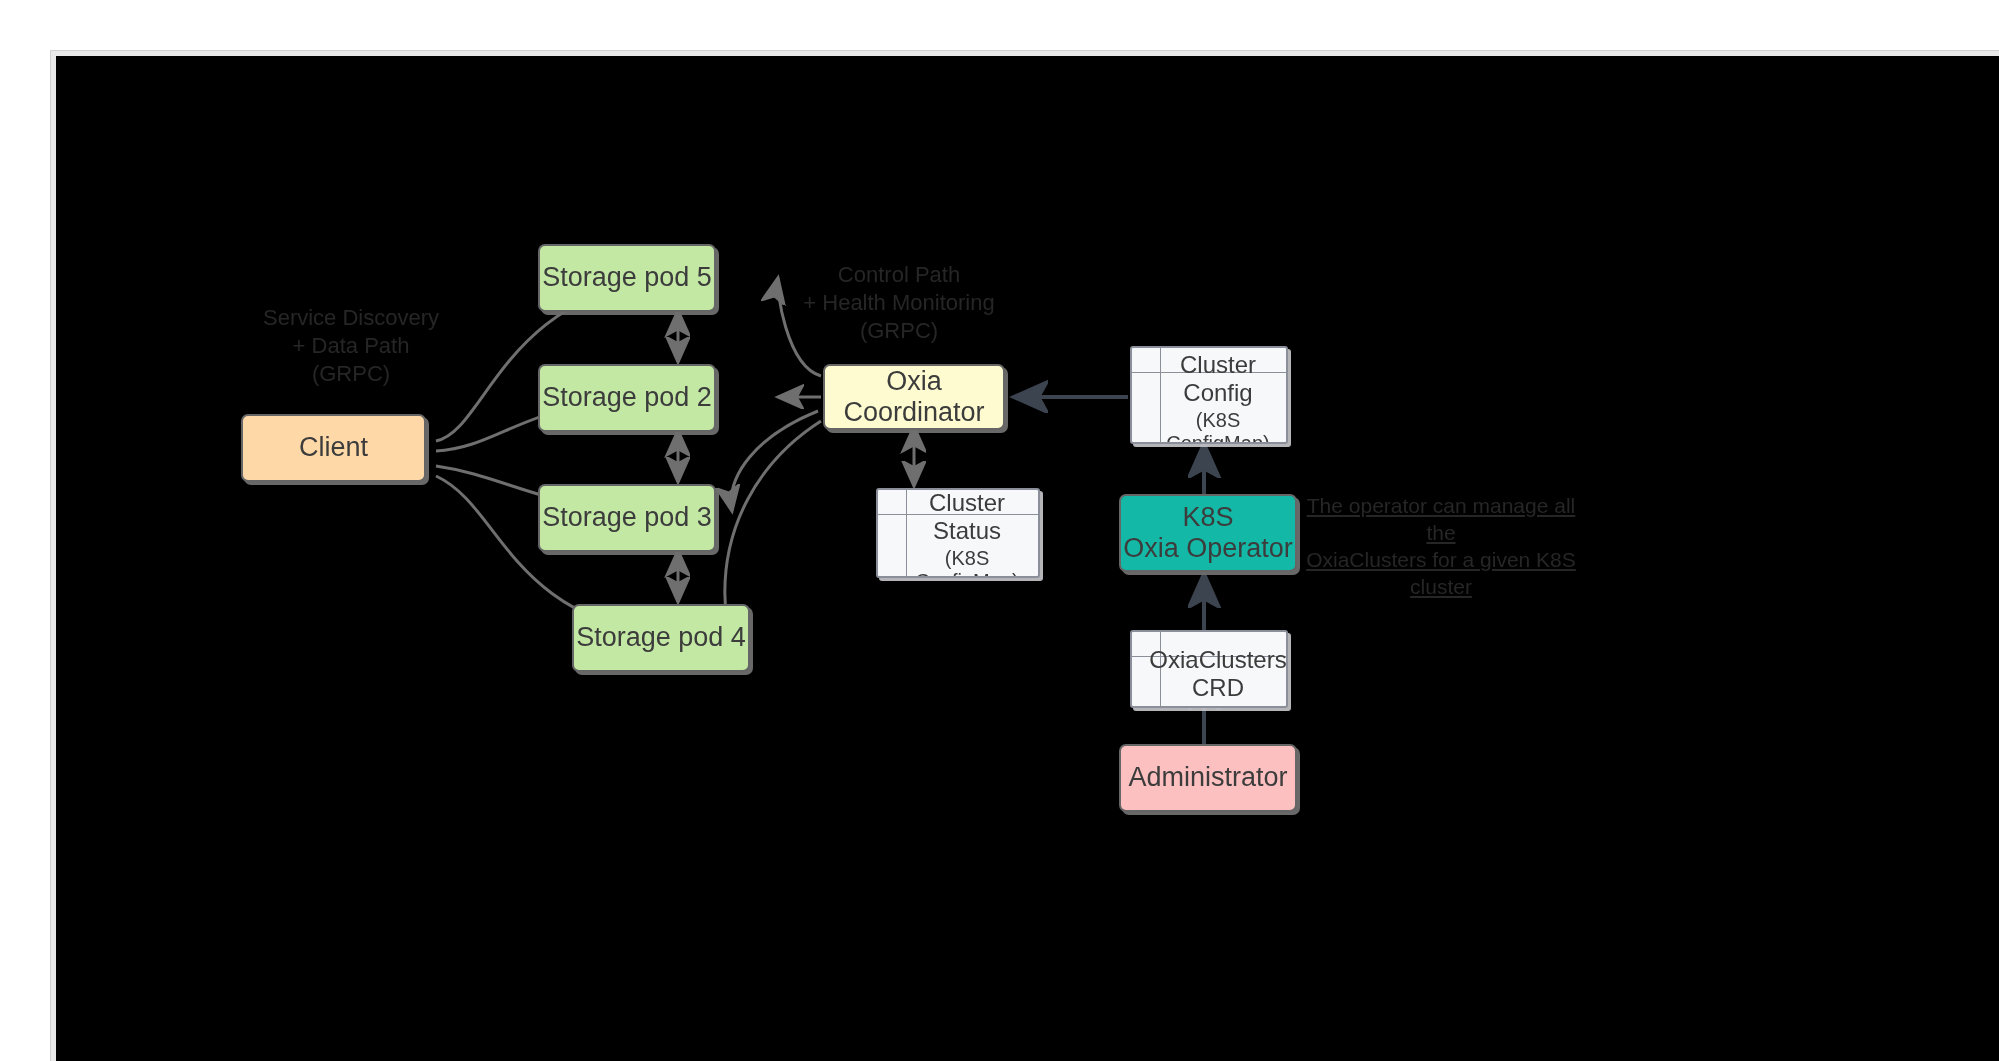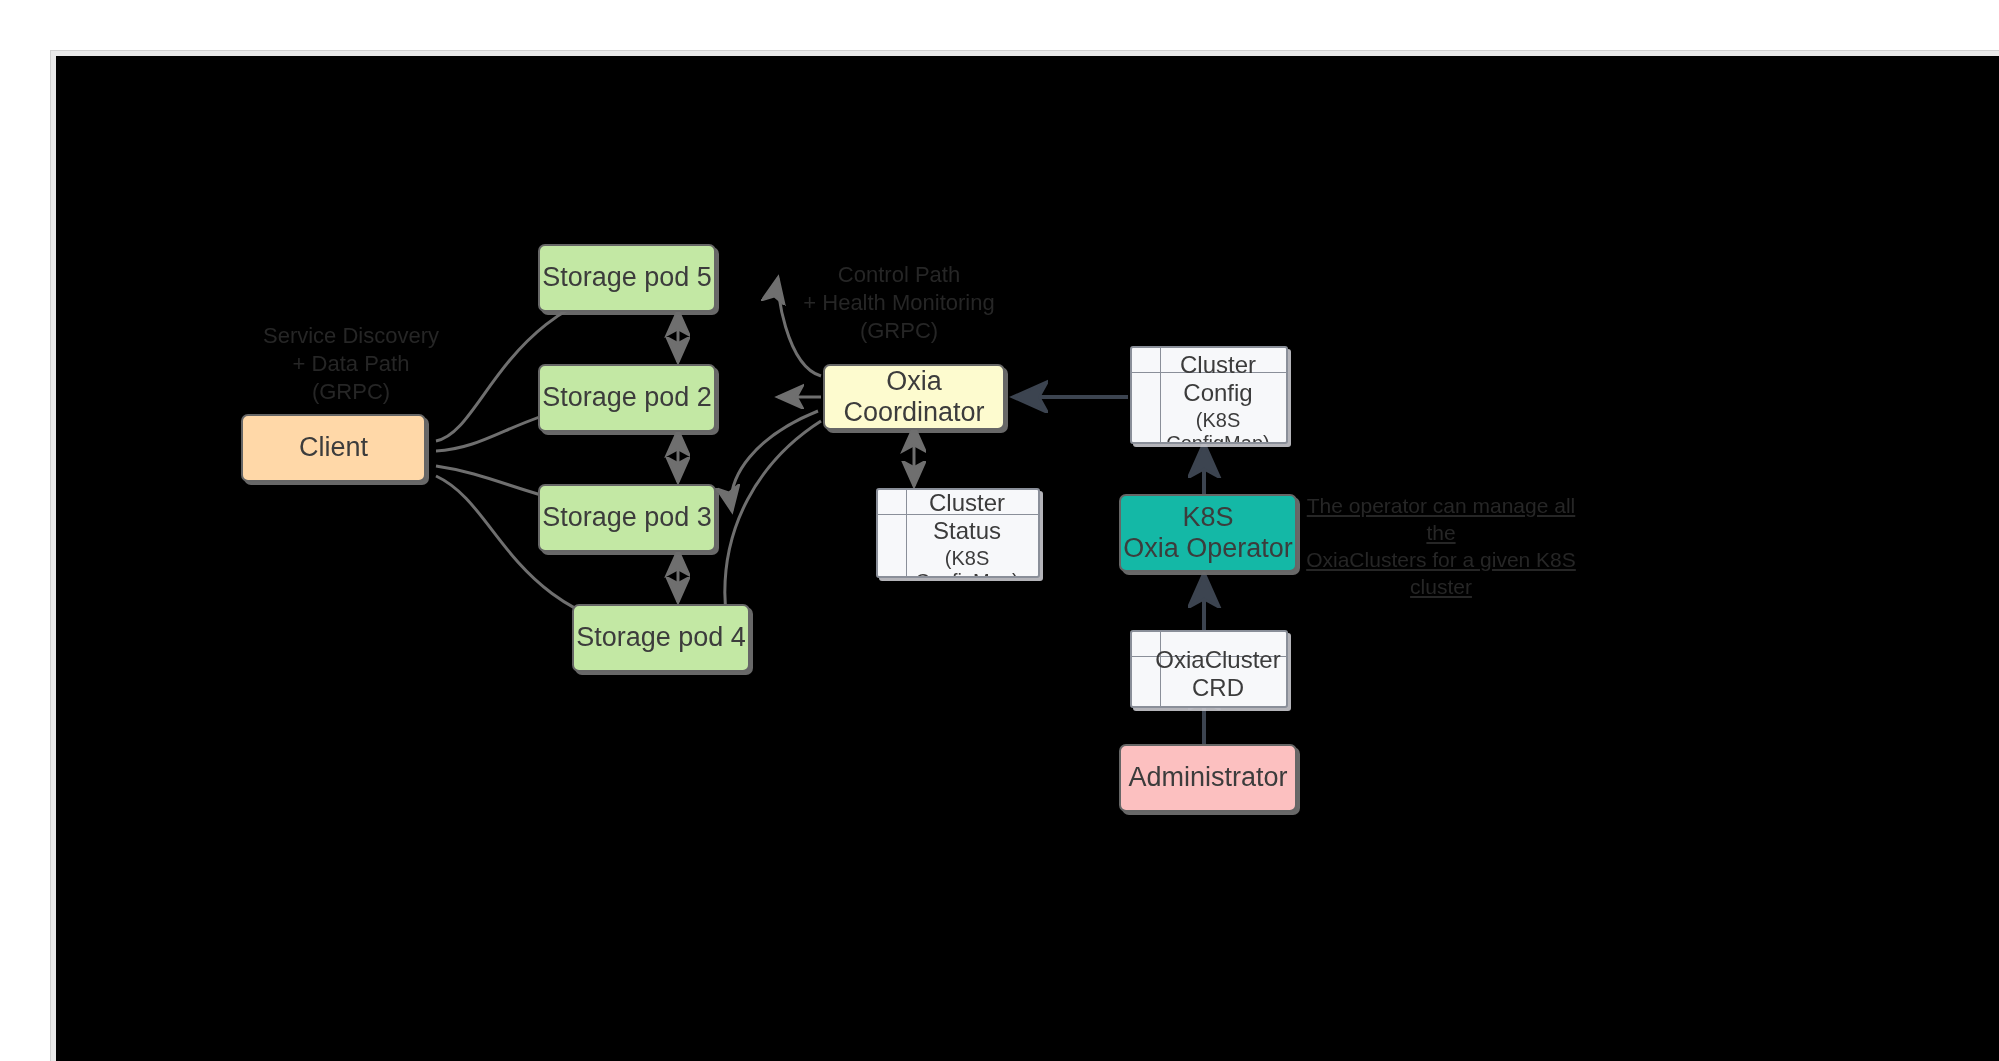--- a/index.html
+++ b/index.html
@@ -184,21 +184,21 @@
           <path d="M 1072,341 L 958,341" marker-end="url(#ah-dark)"></path>
 
           <path d="M 1148,440 L 1148,388" marker-end="url(#ah-dark)"></path>
 
           <path d="M 1148,576 L 1148,518" marker-end="url(#ah-dark)"></path>
 
           <path d="M 1148,690 L 1148,620" marker-end="url(#ah-dark)"></path>
         </g>
       </svg>
 
-      <div class="annotation" style="left:190px; top:266px; width:210px;">Service Discovery
+      <div class="annotation" style="left:190px; top:248px; width:210px;">Service Discovery
 + Data Path
 (GRPC)</div>
 
       <div class="annotation" style="left:718px; top:205px; width:250px;">Control Path
 + Health Monitoring
 (GRPC)</div>
 
       <div class="annotation" style="left:1250px; top:437px; width:270px; font-size:21px;text-decoration:underline;">The operator can manage all the
 OxiaClusters for a given K8S
 cluster</div>
@@ -252,21 +252,21 @@
       <div class="node rounded fill-operator" style="left:1063px; top:438px; width:178px; height:78px;">
         <span class="title">K8S
 Oxia Operator</span>
       </div>
 
       <div class="node objshape" style="left:1074px; top:574px; width:158px; height:78px;">
         <div class="obj-hline"></div>
         <div class="obj-vline"></div>
         <div class="obj-inner">
           <div class="obj-text" style="padding-top:10px;">
-            <div class="title" style="font-size:24px;">OxiaCluster
+            <div class="title" style="font-size:24px;">OxiaClusters
 CRD</div>
           </div>
         </div>
       </div>
 
       <div class="node rounded fill-admin" style="left:1063px; top:688px; width:178px; height:68px;">
         <span class="title">Administrator</span>
       </div>
 
     </div>

